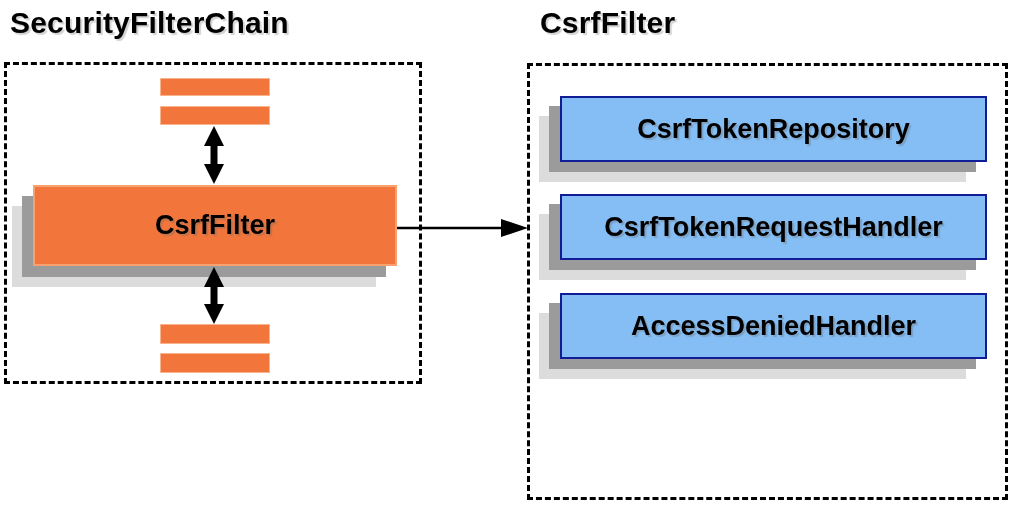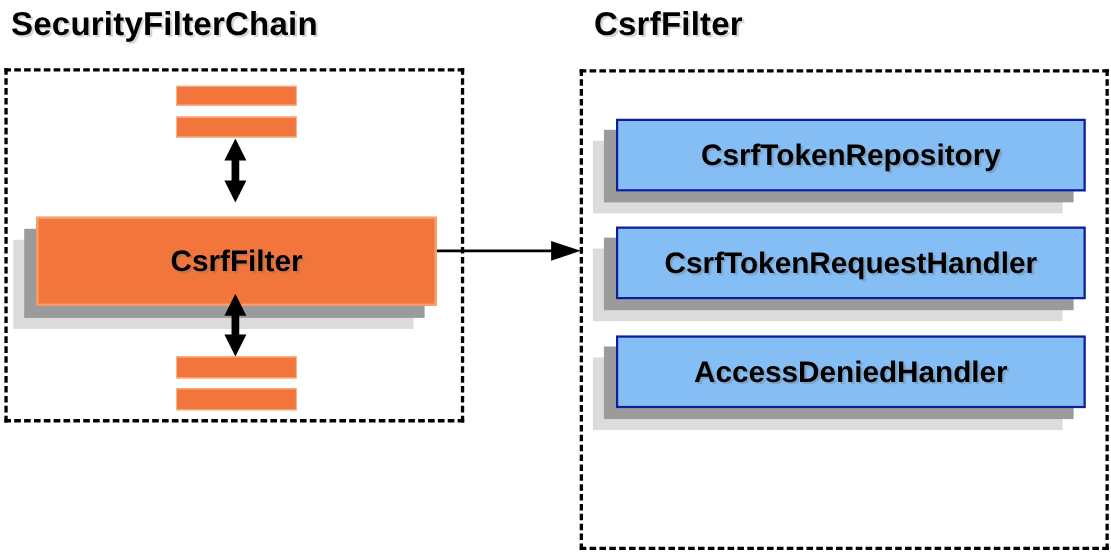--- a/index.html
+++ b/index.html
@@ -36,21 +36,21 @@
     width:110px;height:18px;
     background:#F2763B;
     border:1px solid #F9B38E;
     box-sizing:border-box;
   }
   #bar-top-1{left:160px;top:78px;}
   #bar-top-2{left:160px;top:106px;height:19px;}
   #bar-bottom-1{left:160px;top:324px;height:20px;}
   #bar-bottom-2{left:160px;top:353px;height:20px;}
 
-  .comp-group{position:absolute;margin-top:12px;}
+  .comp-group{position:absolute;}
   .shadow-light{position:absolute;background:#DCDCDC;}
   .shadow-dark{position:absolute;background:#9B9B9B;}
 
   
   #csrf-group{left:12px;top:185px;width:385px;height:102px;}
   #csrf-group .shadow-light{left:0;top:21px;width:364px;height:81px;}
   #csrf-group .shadow-dark{left:10px;top:11px;width:364px;height:81px;}
   #csrf-box{
     position:absolute;left:21px;top:0;
     width:364px;height:81px;

